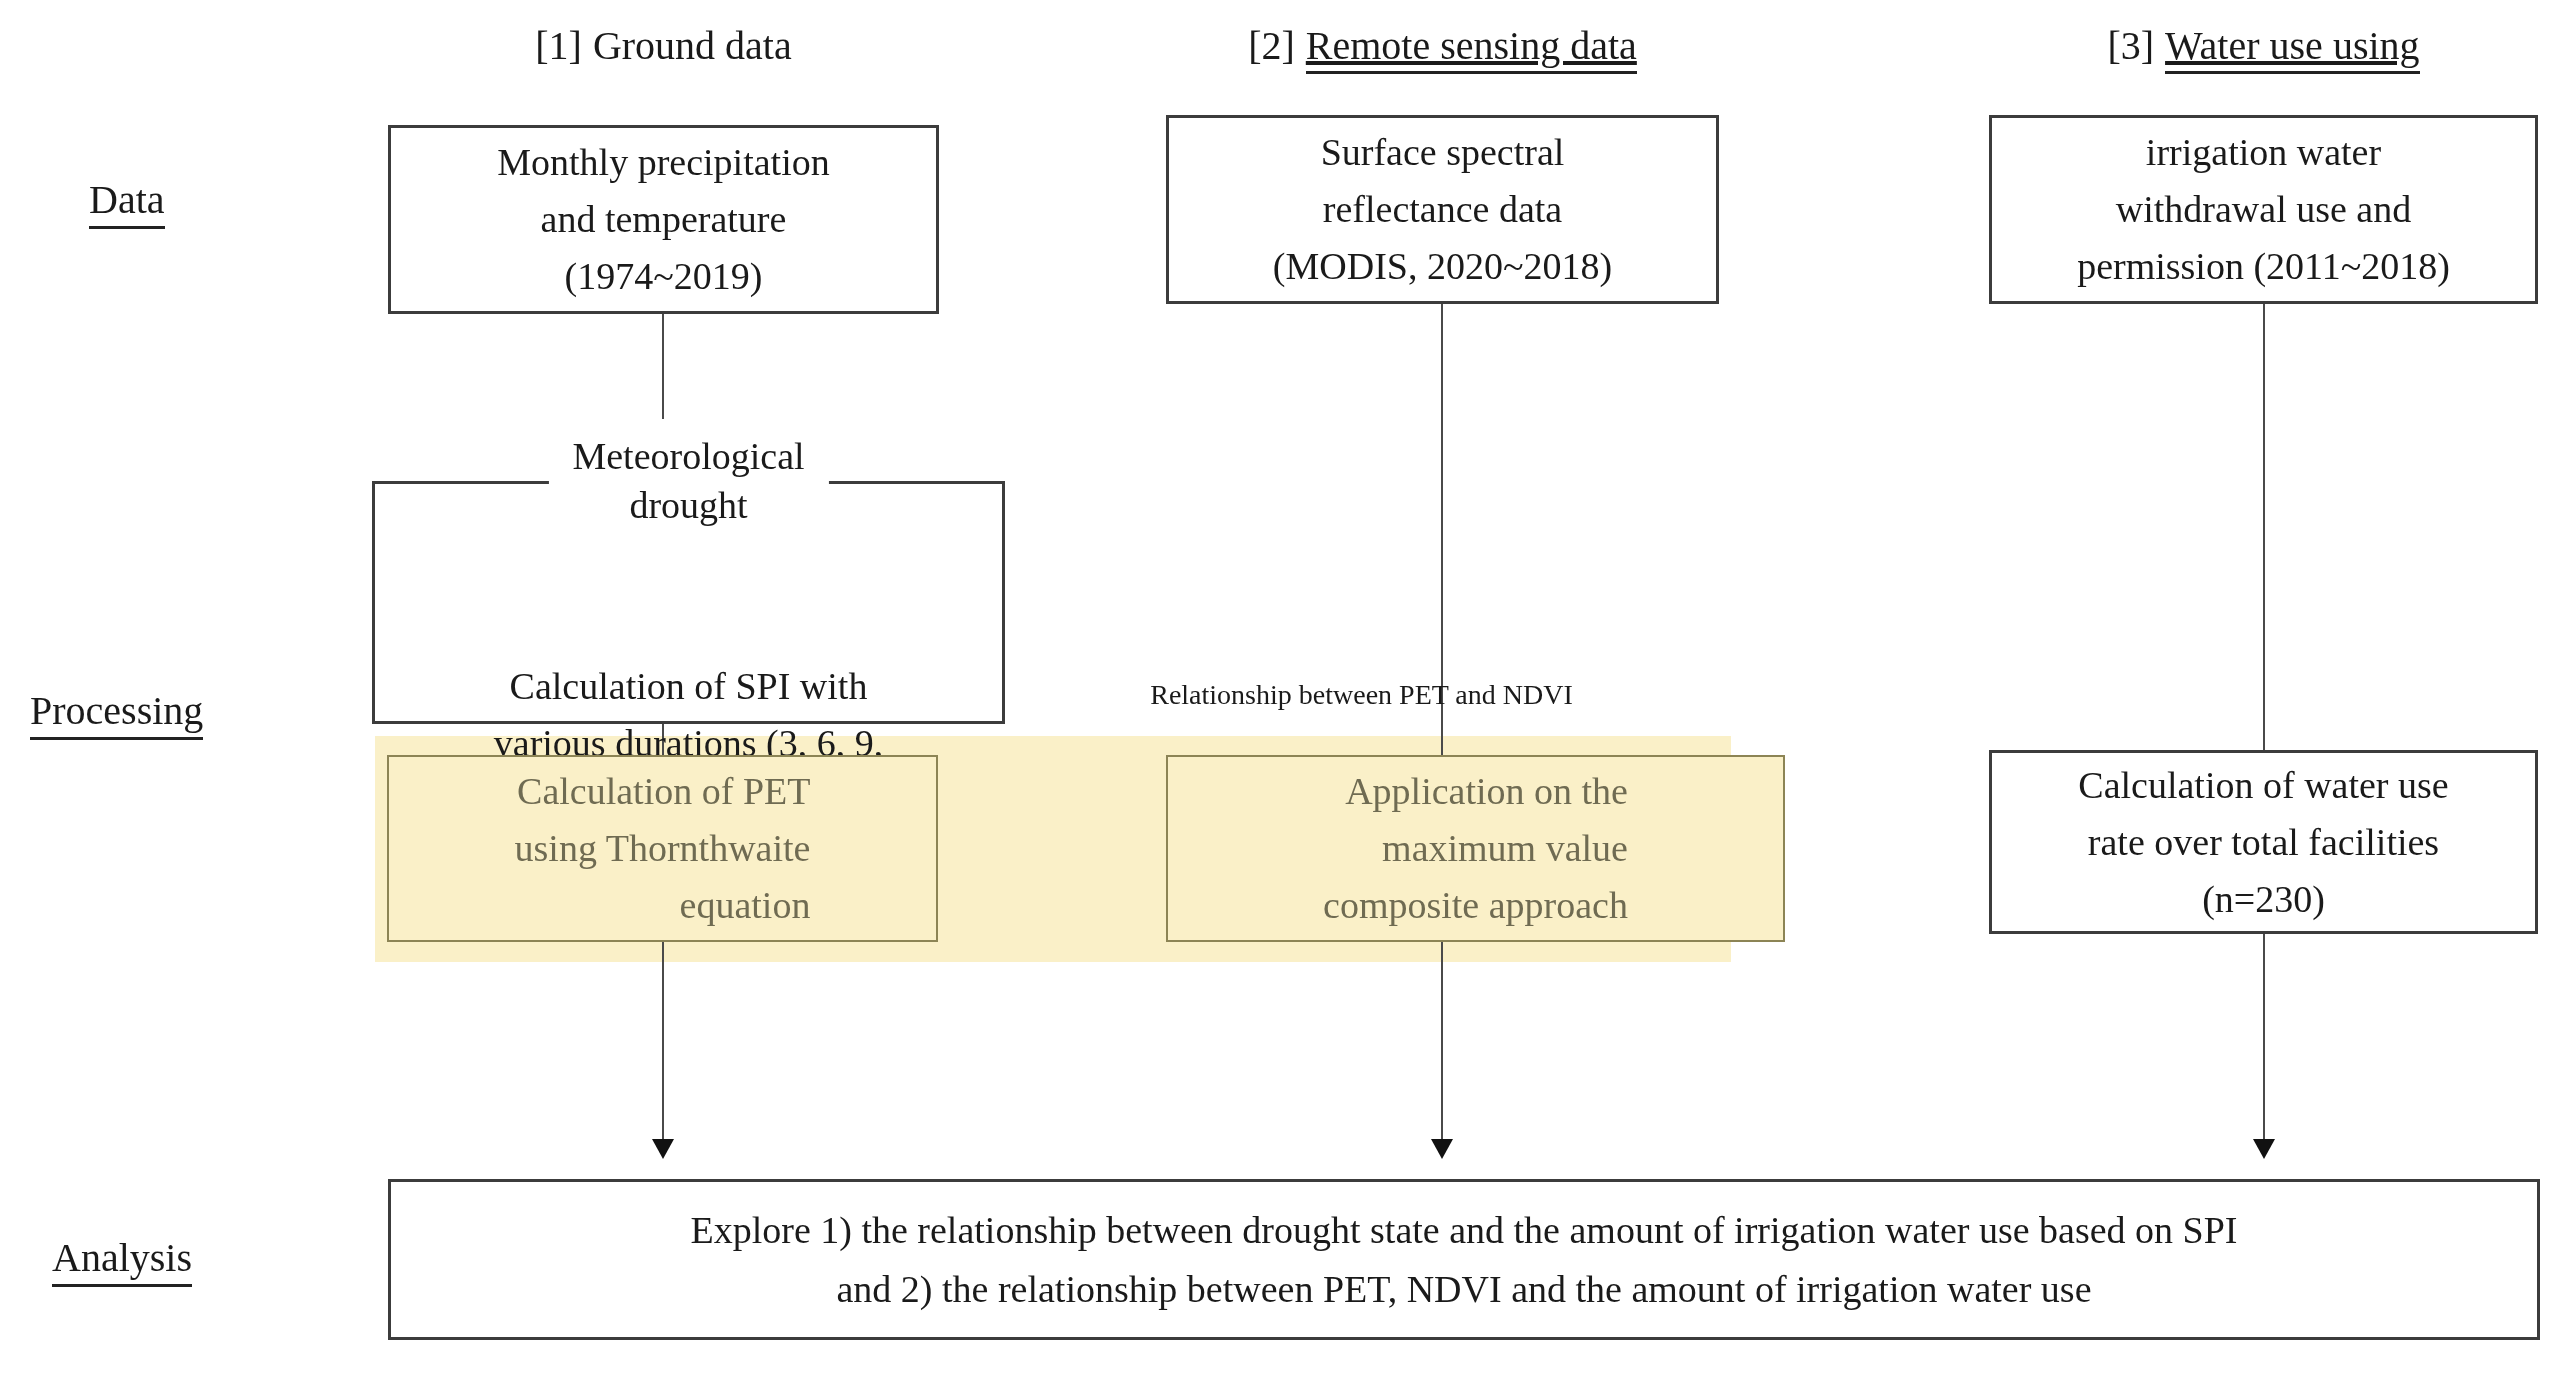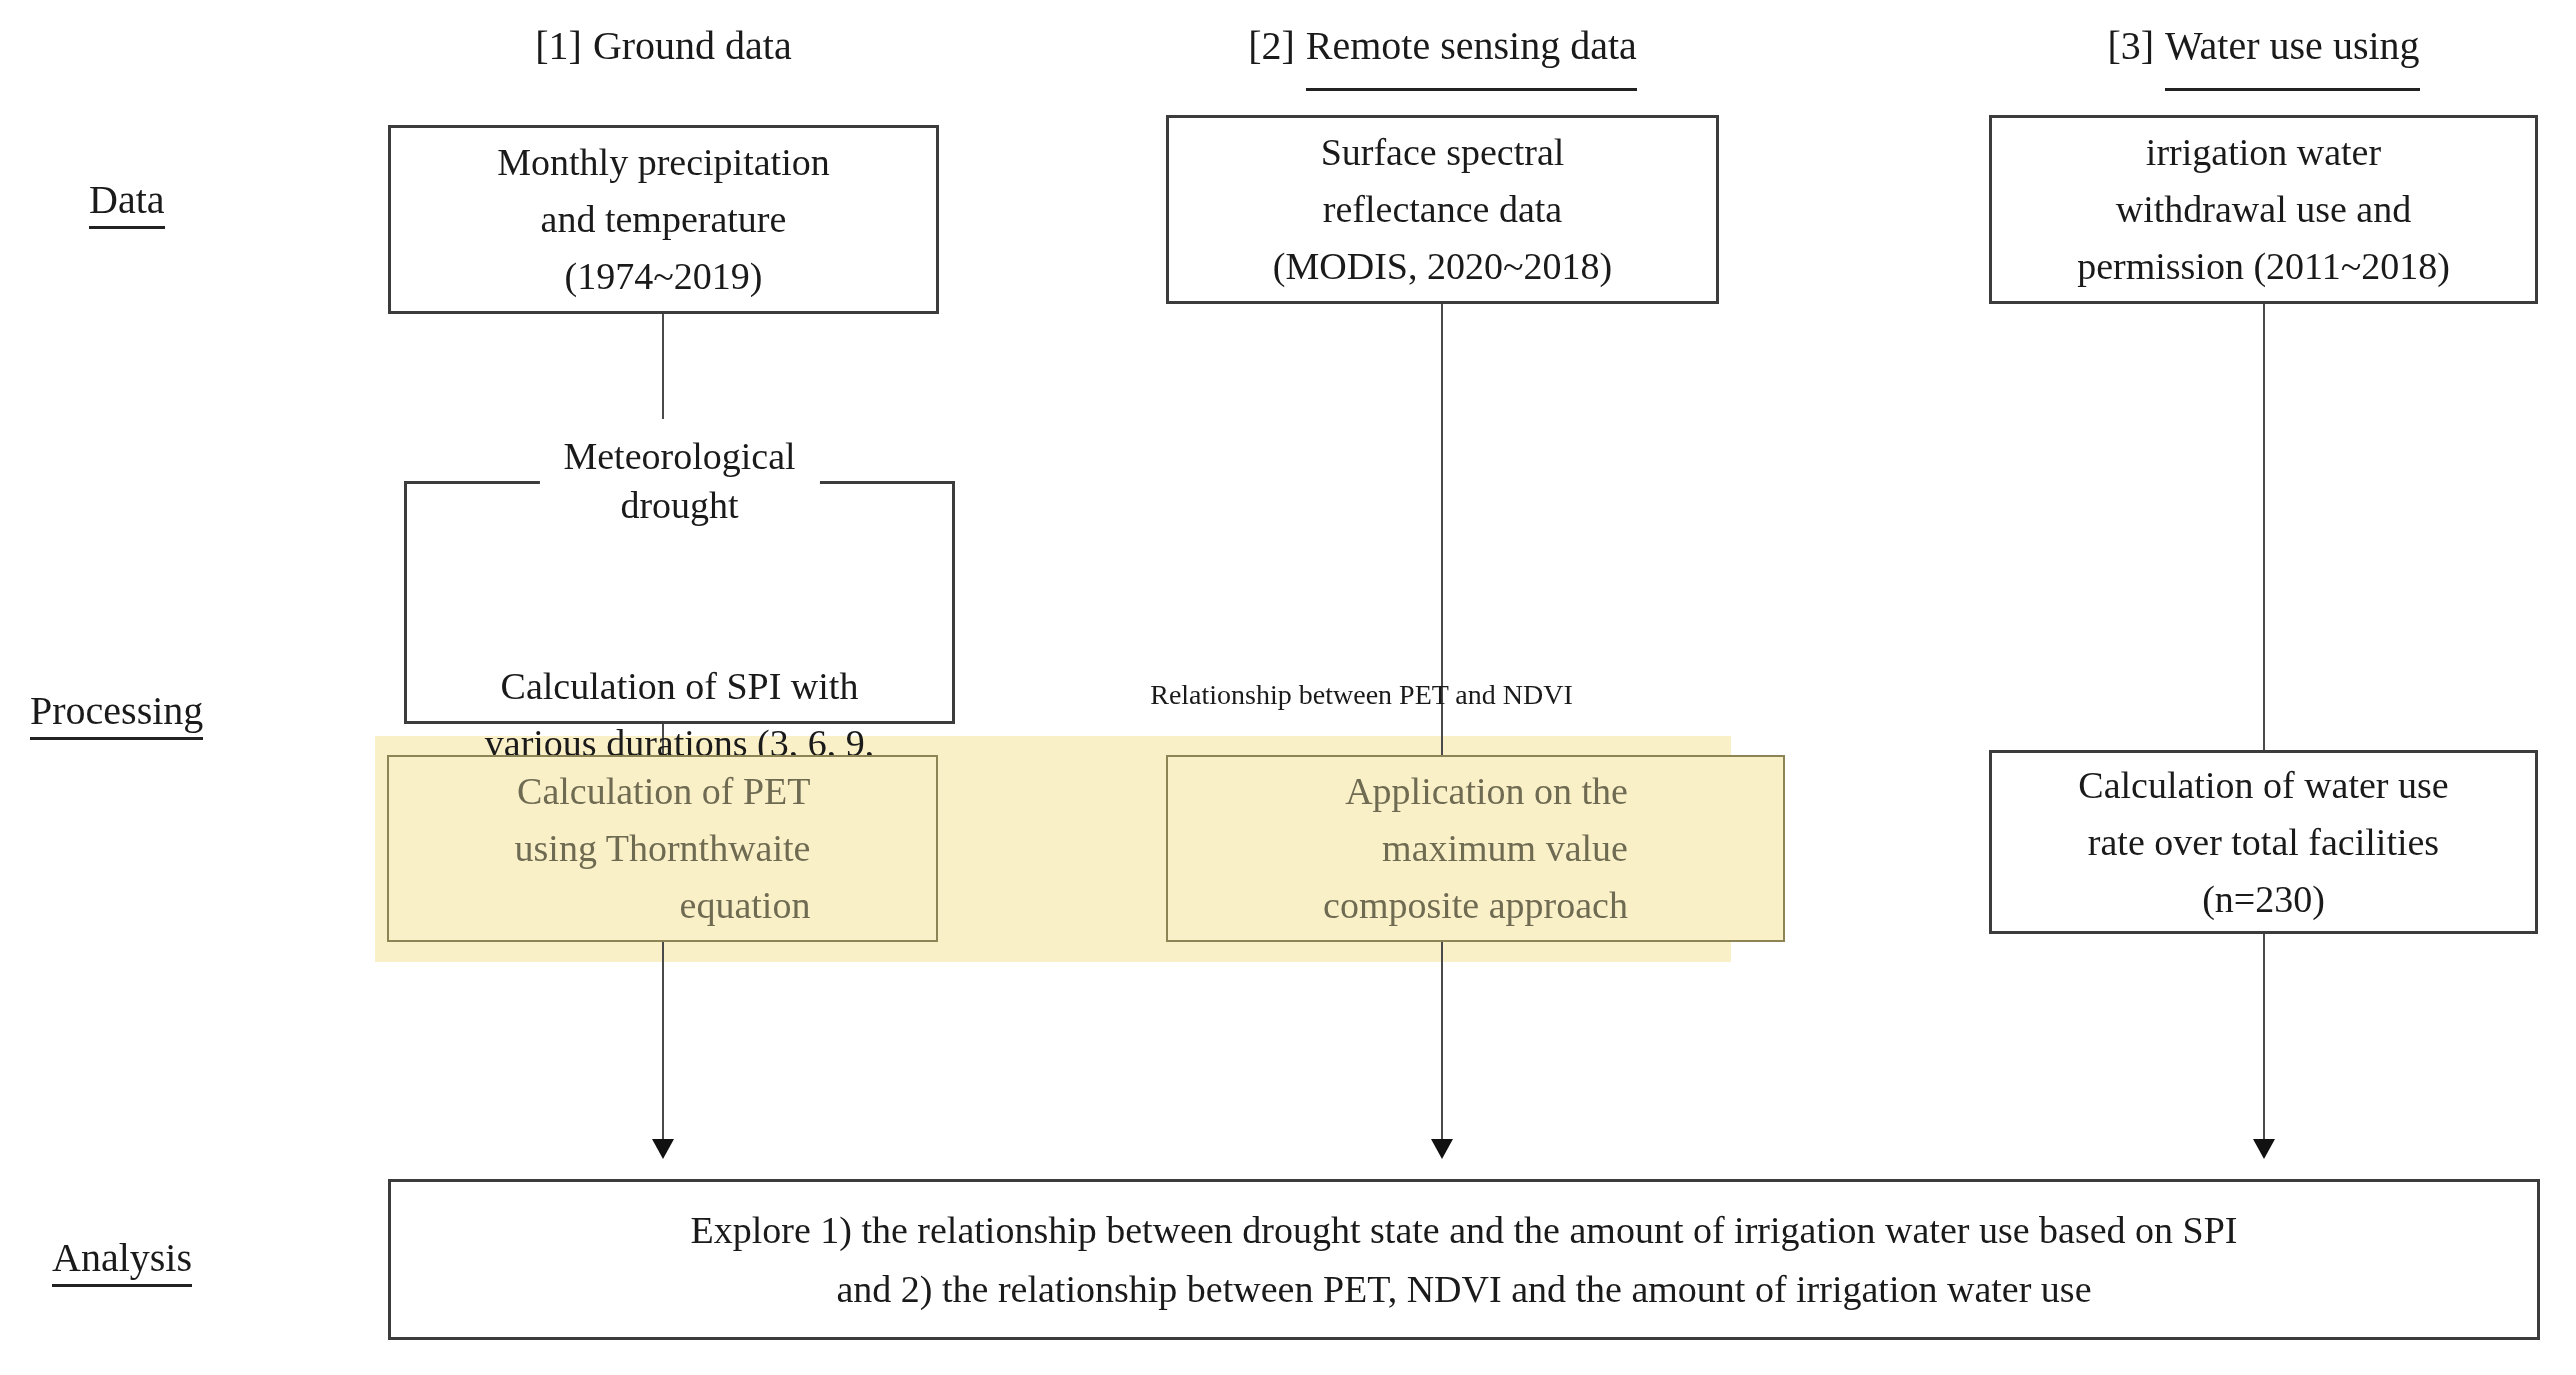--- a/index.html
+++ b/index.html
@@ -10,21 +10,21 @@
     --text:#1A1A1A;
     --line:#4A4A4A;
   }
   *{box-sizing:border-box;margin:0;padding:0;}
   html,body{background:#fff;}
   body{font-family:"Liberation Serif","DejaVu Serif",serif;color:var(--text);}
   #canvas{position:relative;width:2576px;height:1376px;background:#fff;overflow:hidden;}
 
   .col-header{position:absolute;top:22px;width:555px;text-align:center;font-size:40px;white-space:nowrap;}
   .col-header .prefix{margin-right:11px;}
-  .u{border-bottom:3.2px solid #222;padding-bottom:20px;}
+  .u{border-bottom:3.2px solid #222;padding-bottom:3px;text-decoration:underline;}
 
   .row-label{position:absolute;font-size:40px;border-bottom:3.2px solid #222;padding-bottom:3.2px;white-space:nowrap;}
 
   .dbox{position:absolute;border:3.2px solid var(--box-border);background:#fff;
         display:flex;align-items:center;justify-content:center;text-align:center;
         font-size:38px;line-height:1.5;white-space:pre-line;z-index:3;}
 
   .band{position:absolute;background:var(--highlight-band);z-index:1;}
 
   .hbox{position:absolute;border:2.4px solid var(--highlight-border);background:var(--highlight-band);
@@ -71,21 +71,21 @@
 reflectance data
 (MODIS, 2020~2018)</div>
   <div class="dbox" style="left:1989px;top:115px;width:549px;height:189px;">irrigation water
 withdrawal use and
 permission (2011~2018)</div>
 
   <div class="vline" style="left:662px;top:304px;height:115px;"></div>
   <div class="vline" style="left:1441px;top:304px;height:453px;"></div>
   <div class="vline" style="left:2263px;top:304px;height:448px;"></div>
 
-  <div class="spi" style="left:404px;top:481px;width:551px;height:243px;">
+  <div class="spi" style="left:372px;top:481px;width:633px;height:243px;">
     <div class="legend">Meteorological
 drought</div>
     <div>Calculation of SPI with
 various durations (3, 6, 9,
 12-month)</div>
   </div>
 
   <div class="vline" style="left:662px;top:723px;height:33px;"></div>
 
   <div class="annotation" style="left:963px;top:679px;width:797px;">Relationship between PET and NDVI</div>

